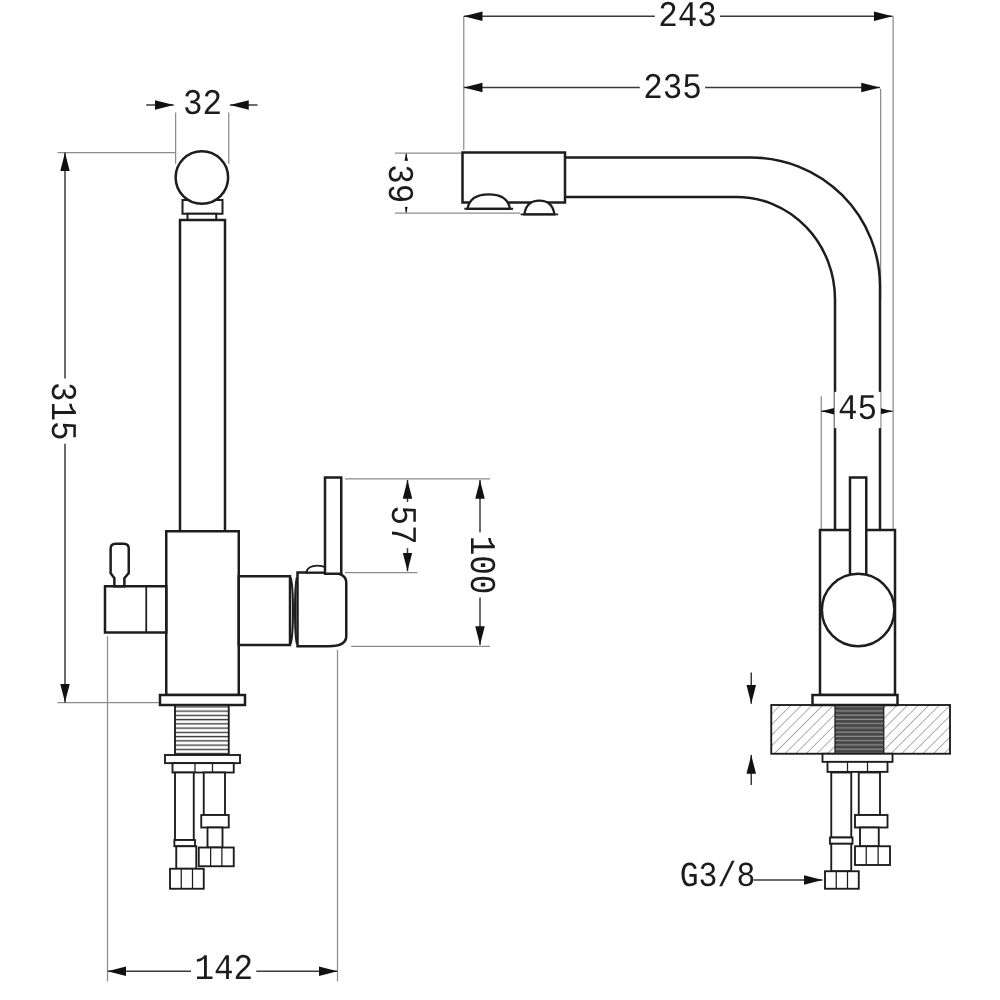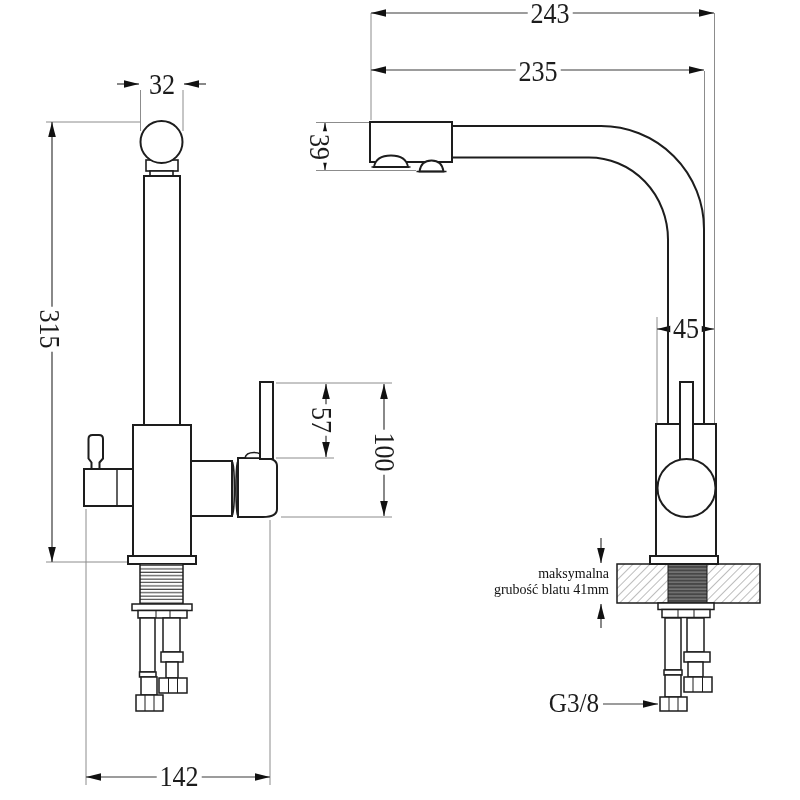--- a/index.html
+++ b/index.html
@@ -1,17 +1,17 @@
 <!DOCTYPE html>
 <html><head>
 <meta charset="utf-8">
 <style>
   html,body{margin:0;padding:0;background:#fff;}
   #stage{position:relative;width:800px;height:800px;background:#fff;overflow:hidden;
-         font-family:Liberation Serif, serif;}
+         font-family:Liberation Mono, monospace;}
   svg{position:absolute;left:0;top:0;}
   .dim{position:absolute;font-size:29px;color:#1c1c1c;background:#fff;line-height:1;
        padding:0 3px;white-space:nowrap;transform:translate(-50%,-50%) scaleX(.9);}
   .dim.v{transform:translate(-50%,-50%) rotate(90deg) scaleX(.9);}
   .note{position:absolute;right:191px;top:566px;text-align:right;font-size:14px;
         line-height:16px;color:#111;background:transparent;}
   .note span{display:block;}
   .g38{position:absolute;font-size:28px;color:#1c1c1c;line-height:1;
        transform:translate(-50%,-50%) scaleX(.9);white-space:nowrap;}
 </style>
@@ -150,17 +150,13 @@
   <div class="dim" style="left:550px;top:13px;">243</div>
   <div class="dim" style="left:538px;top:71px;">235</div>
   <div class="dim" style="left:162px;top:84px;">32</div>
   <div class="dim v" style="left:319px;top:147px;">39</div>
   <div class="dim v" style="left:49px;top:329px;">315</div>
   <div class="dim" style="left:686px;top:328px;">45</div>
   <div class="dim v" style="left:321px;top:420px;">57</div>
   <div class="dim v" style="left:384px;top:452px;">100</div>
   <div class="dim" style="left:179px;top:776px;">142</div>
   <div class="g38" style="left:574px;top:703px;">G3/8</div>
-  <div class="note">
-    <span>maksymalna</span>
-    <span>grubość blatu 41mm</span>
-  </div>
 </div>
 
 </body></html>

